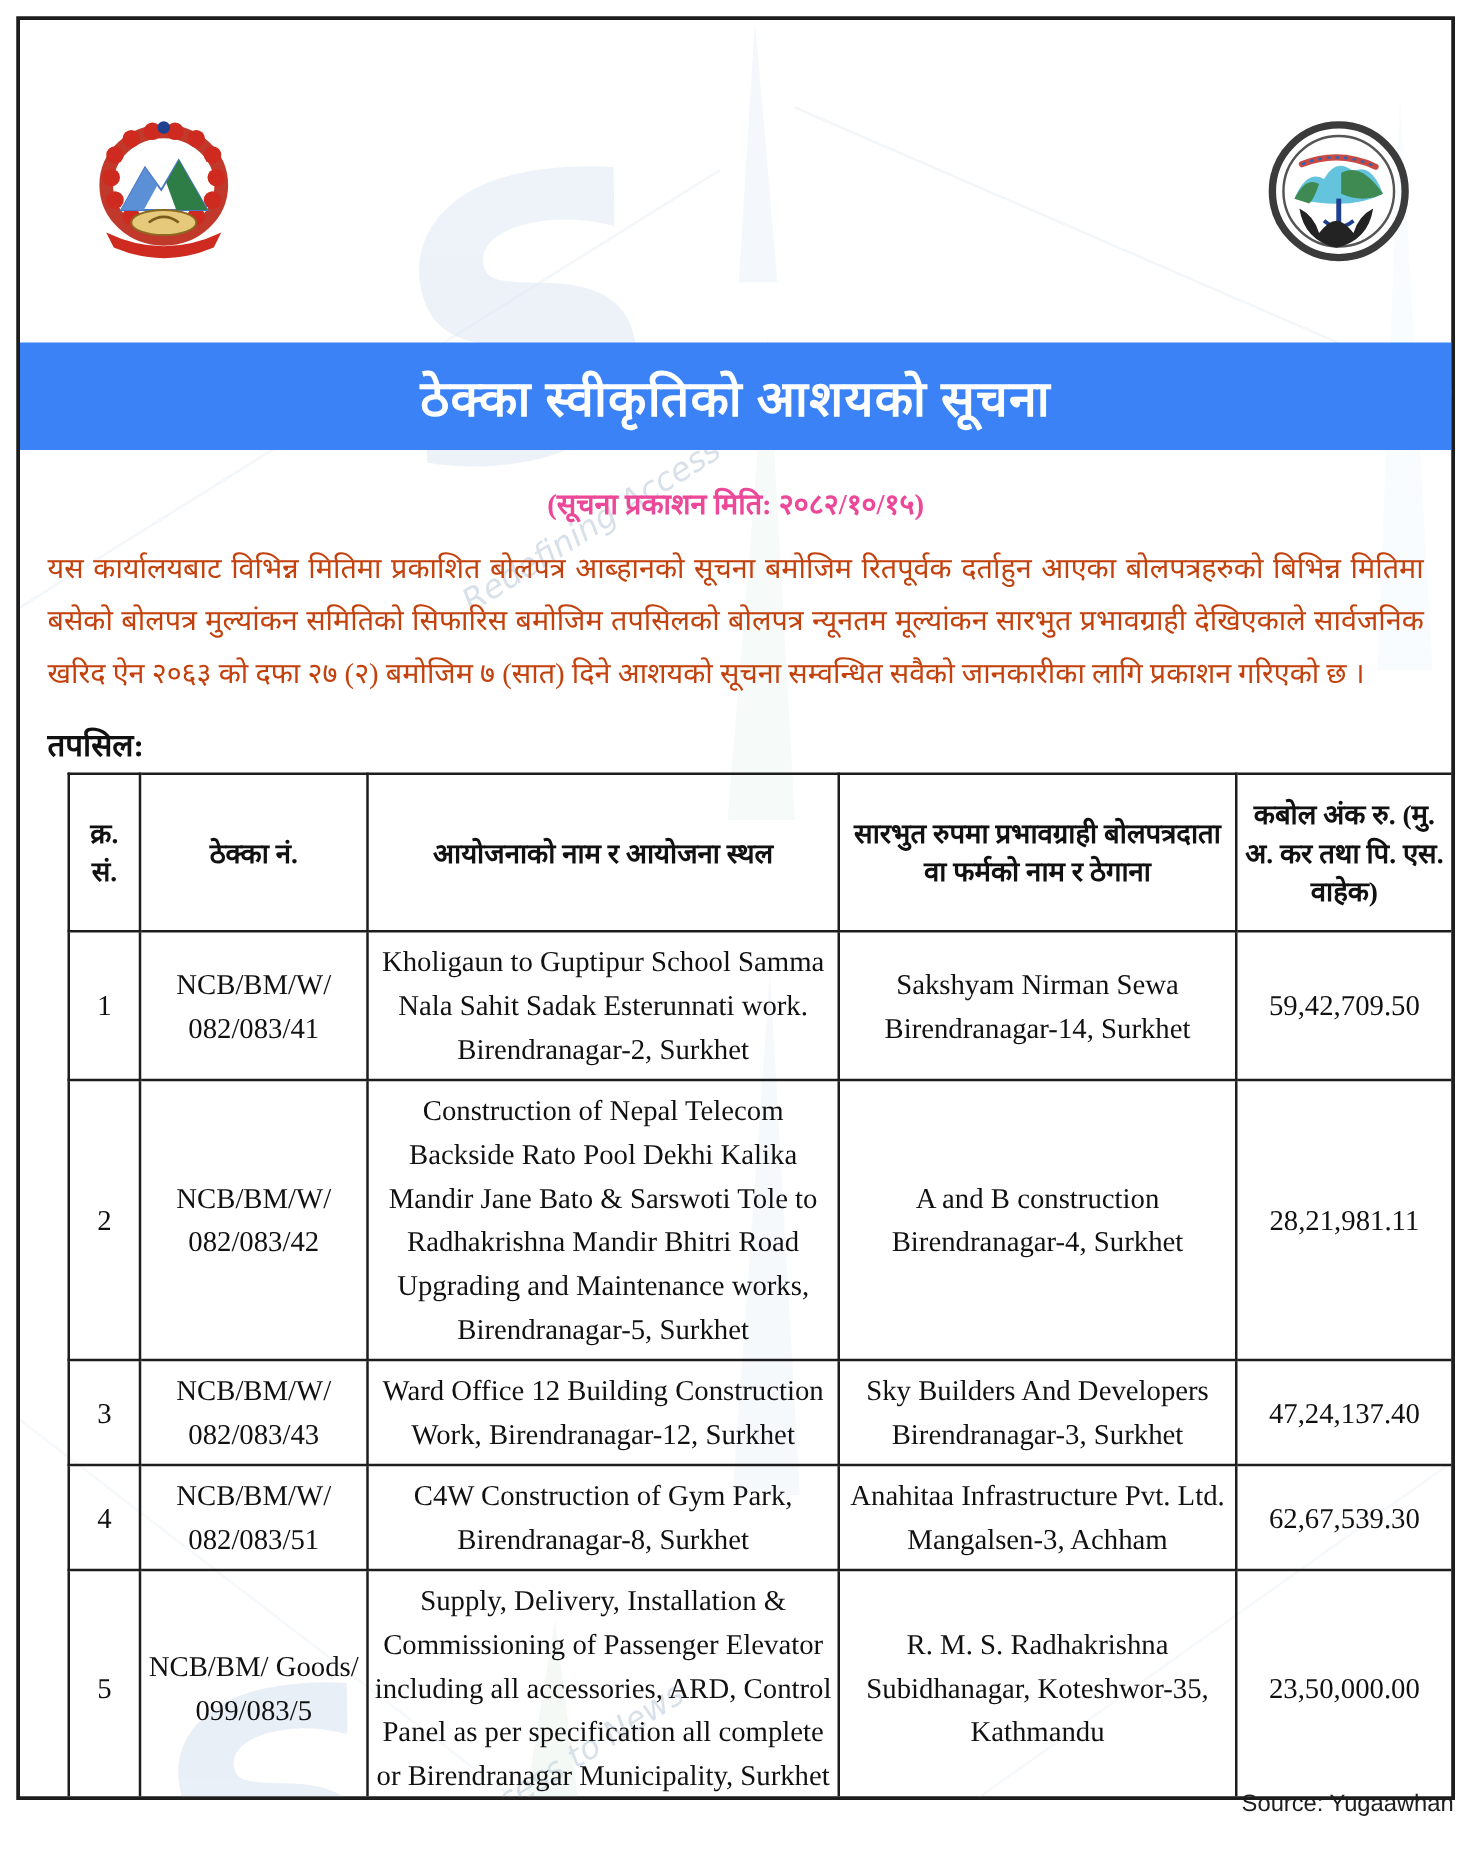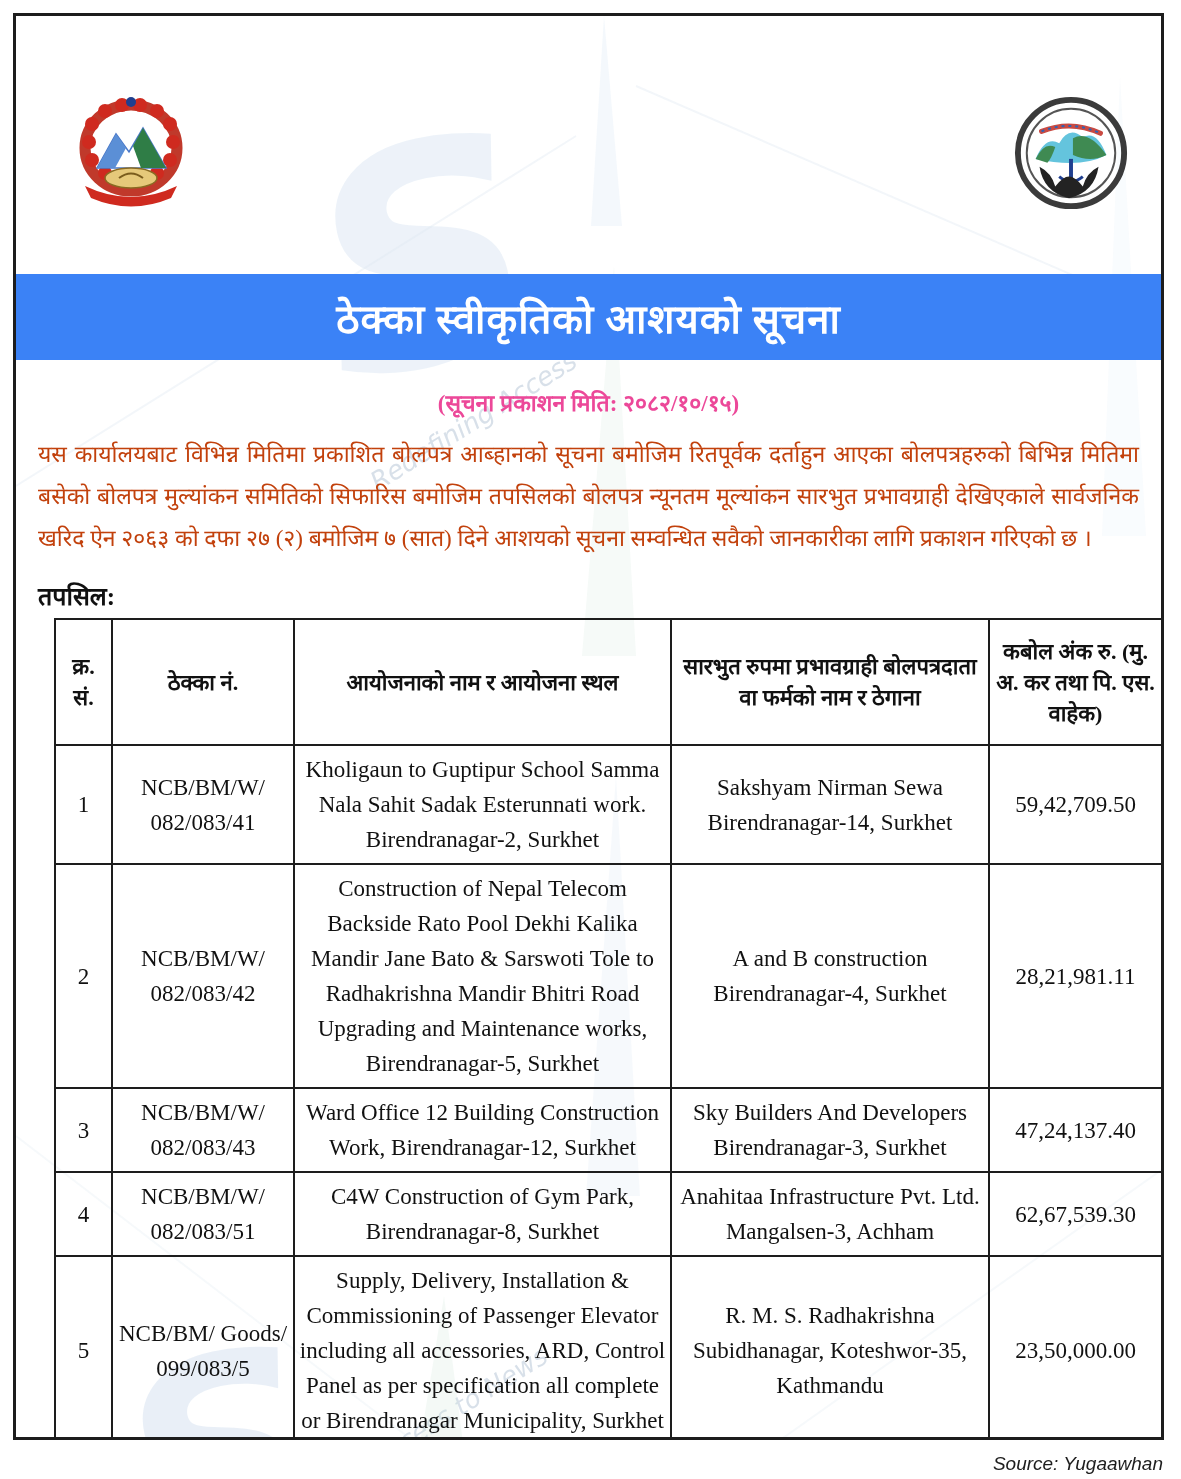--- a/index.html
+++ b/index.html
@@ -112,22 +112,22 @@
   }
   td.c-sn{font-size:24px;}
   td.c-amt{white-space:nowrap;font-size:24px;}
   col.w1{width:57px;}
   col.w2{width:182px;}
   col.w3{width:377px;}
   col.w4{width:318px;}
   col.w5{width:173px;}
   
   .source{
-    position:absolute;right:18px;bottom:4px;z-index:3;
-    font-family:"Liberation Sans",sans-serif;font-style:italic;
+    position:absolute;right:18px;bottom:24px;z-index:3;
+    font-family:"Liberation Sans",sans-serif;
     font-size:19px;color:#1d1d1d;
   }
 </style>
 </head>
 <body>
 
 <div class="page">
 
   <div class="wm wm-s-top">S</div>
   <div class="wm wm-tag-top">Redefining Access to News</div>

